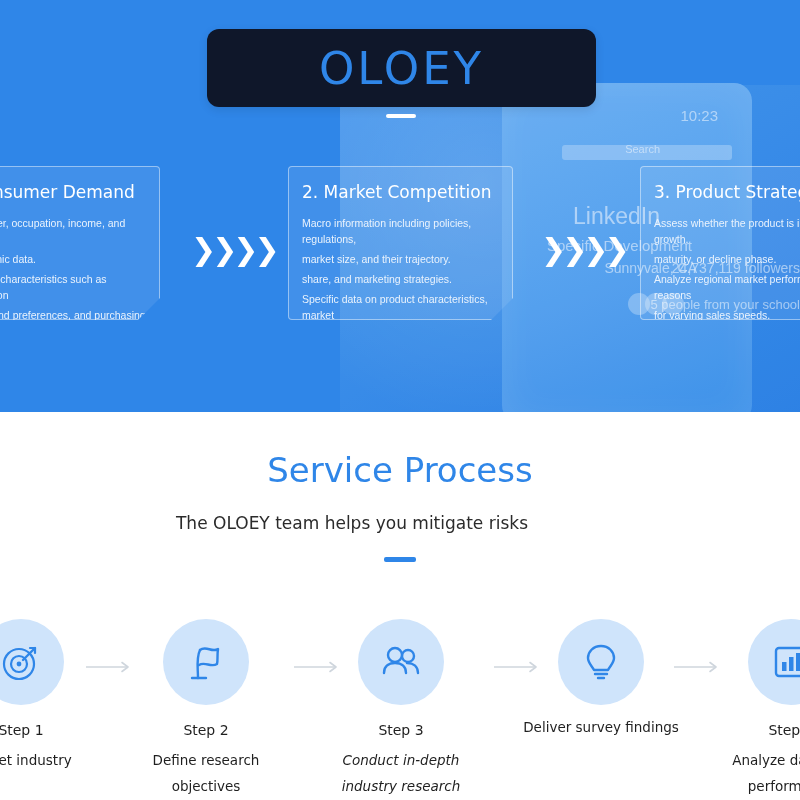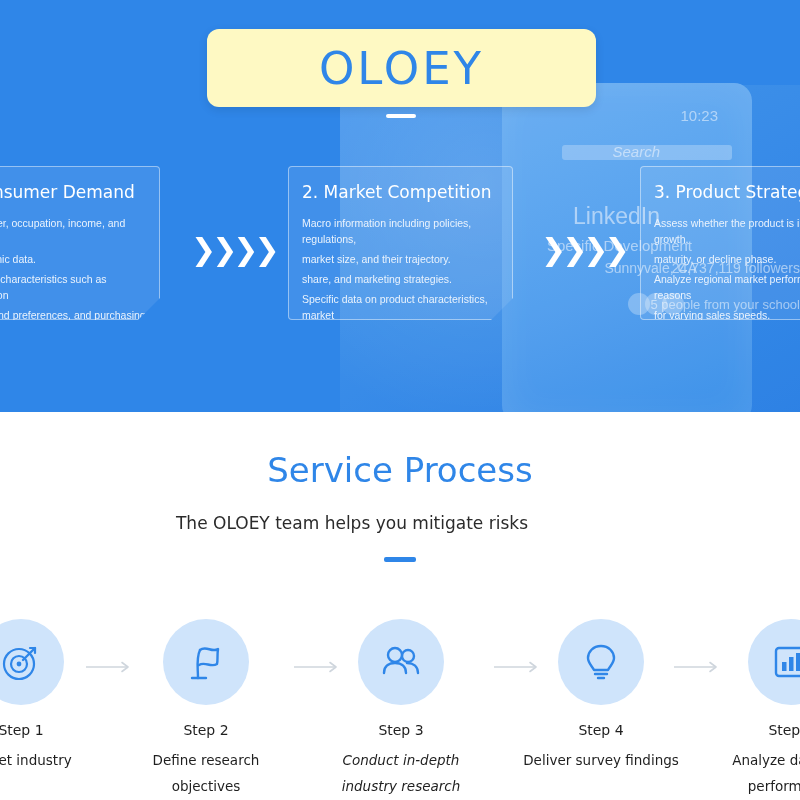--- a/index.html
+++ b/index.html
@@ -66,21 +66,21 @@
     border-radius: 50%;
     background: rgba(255,255,255,0.30);
   }
 
   .title-card {
     position: absolute;
     left: 207px;
     top: 29px;
     width: 389px;
     height: 78px;
-    background: #fef9c3;
+    background: #0f172a;
     border-radius: 12px;
     box-shadow: 0 3px 10px rgba(0,0,0,0.10);
     display: flex;
     align-items: center;
     justify-content: center;
   }
   .title-card .brand {
     color: #2f86e8;
     font-size: 45px;
     letter-spacing: 3px;
@@ -240,21 +240,21 @@
 <body>
 
 <div class="page">
 
   <div class="hero">
 
     <div class="hero-bg-photo">
       <div class="photo-phone"></div>
       <div class="photo-text" style="right:92px; top:22px; font-size:15px;">10:23</div>
       <div class="photo-line" style="right:78px; top:60px; width:170px; height:15px;"></div>
-      <div class="photo-text" style="right:150px; top:58px; font-size:15px;font-style:italic;">Search</div>
+      <div class="photo-text" style="right:150px; top:58px; font-size:11px;">Search</div>
       <div class="photo-text" style="right:150px; top:118px; font-size:23px;">LinkedIn</div>
       <div class="photo-text" style="right:118px; top:152px; font-size:15px;">Specific Development</div>
       <div class="photo-text" style="right:113px; top:175px; font-size:14px;">Sunnyvale, CA</div>
       <div class="photo-text" style="right:10px; top:175px; font-size:14px;">24,737,119 followers</div>
       <div class="photo-circle" style="right:160px; top:208px; width:22px; height:22px;"></div>
       <div class="photo-circle" style="right:143px; top:208px; width:22px; height:22px;"></div>
       <div class="photo-circle" style="right:126px; top:208px; width:22px; height:22px;"></div>
       <div class="photo-text" style="right:10px; top:212px; font-size:13px;">5 people from your school</div>
     </div>
 
@@ -365,21 +365,20 @@
       </svg>
 
       <div class="step" id="step4">
         <div class="bubble">
           <svg width="44" height="44" viewBox="0 0 44 44">
             <path d="M22 6 C14 6 9 12 9 18 C9 23 13 26 15 30 L29 30 C31 26 35 23 35 18 C35 12 30 6 22 6 Z" fill="none" stroke="#2f86e8" stroke-width="2.4" stroke-linejoin="round"></path>
             <path d="M16 34 H28" stroke="#2f86e8" stroke-width="2.4" stroke-linecap="round"></path>
             <path d="M19 38 H25" stroke="#2f86e8" stroke-width="2.4" stroke-linecap="round"></path>
           </svg>
         </div>
-        <div class="step-label">Step 4</div>
         <div class="step-desc">Deliver survey findings</div>
       </div>
 
       <svg class="arrow" id="arrow4" viewBox="0 0 52 12">
         <path d="M2 6 H44" stroke="#cfd6dd" stroke-width="1.6"></path>
         <path d="M38 1.5 L44 6 L38 10.5" fill="none" stroke="#cfd6dd" stroke-width="1.6" stroke-linecap="round" stroke-linejoin="round"></path>
       </svg>
 
       <div class="step" id="step5">
         <div class="bubble">

